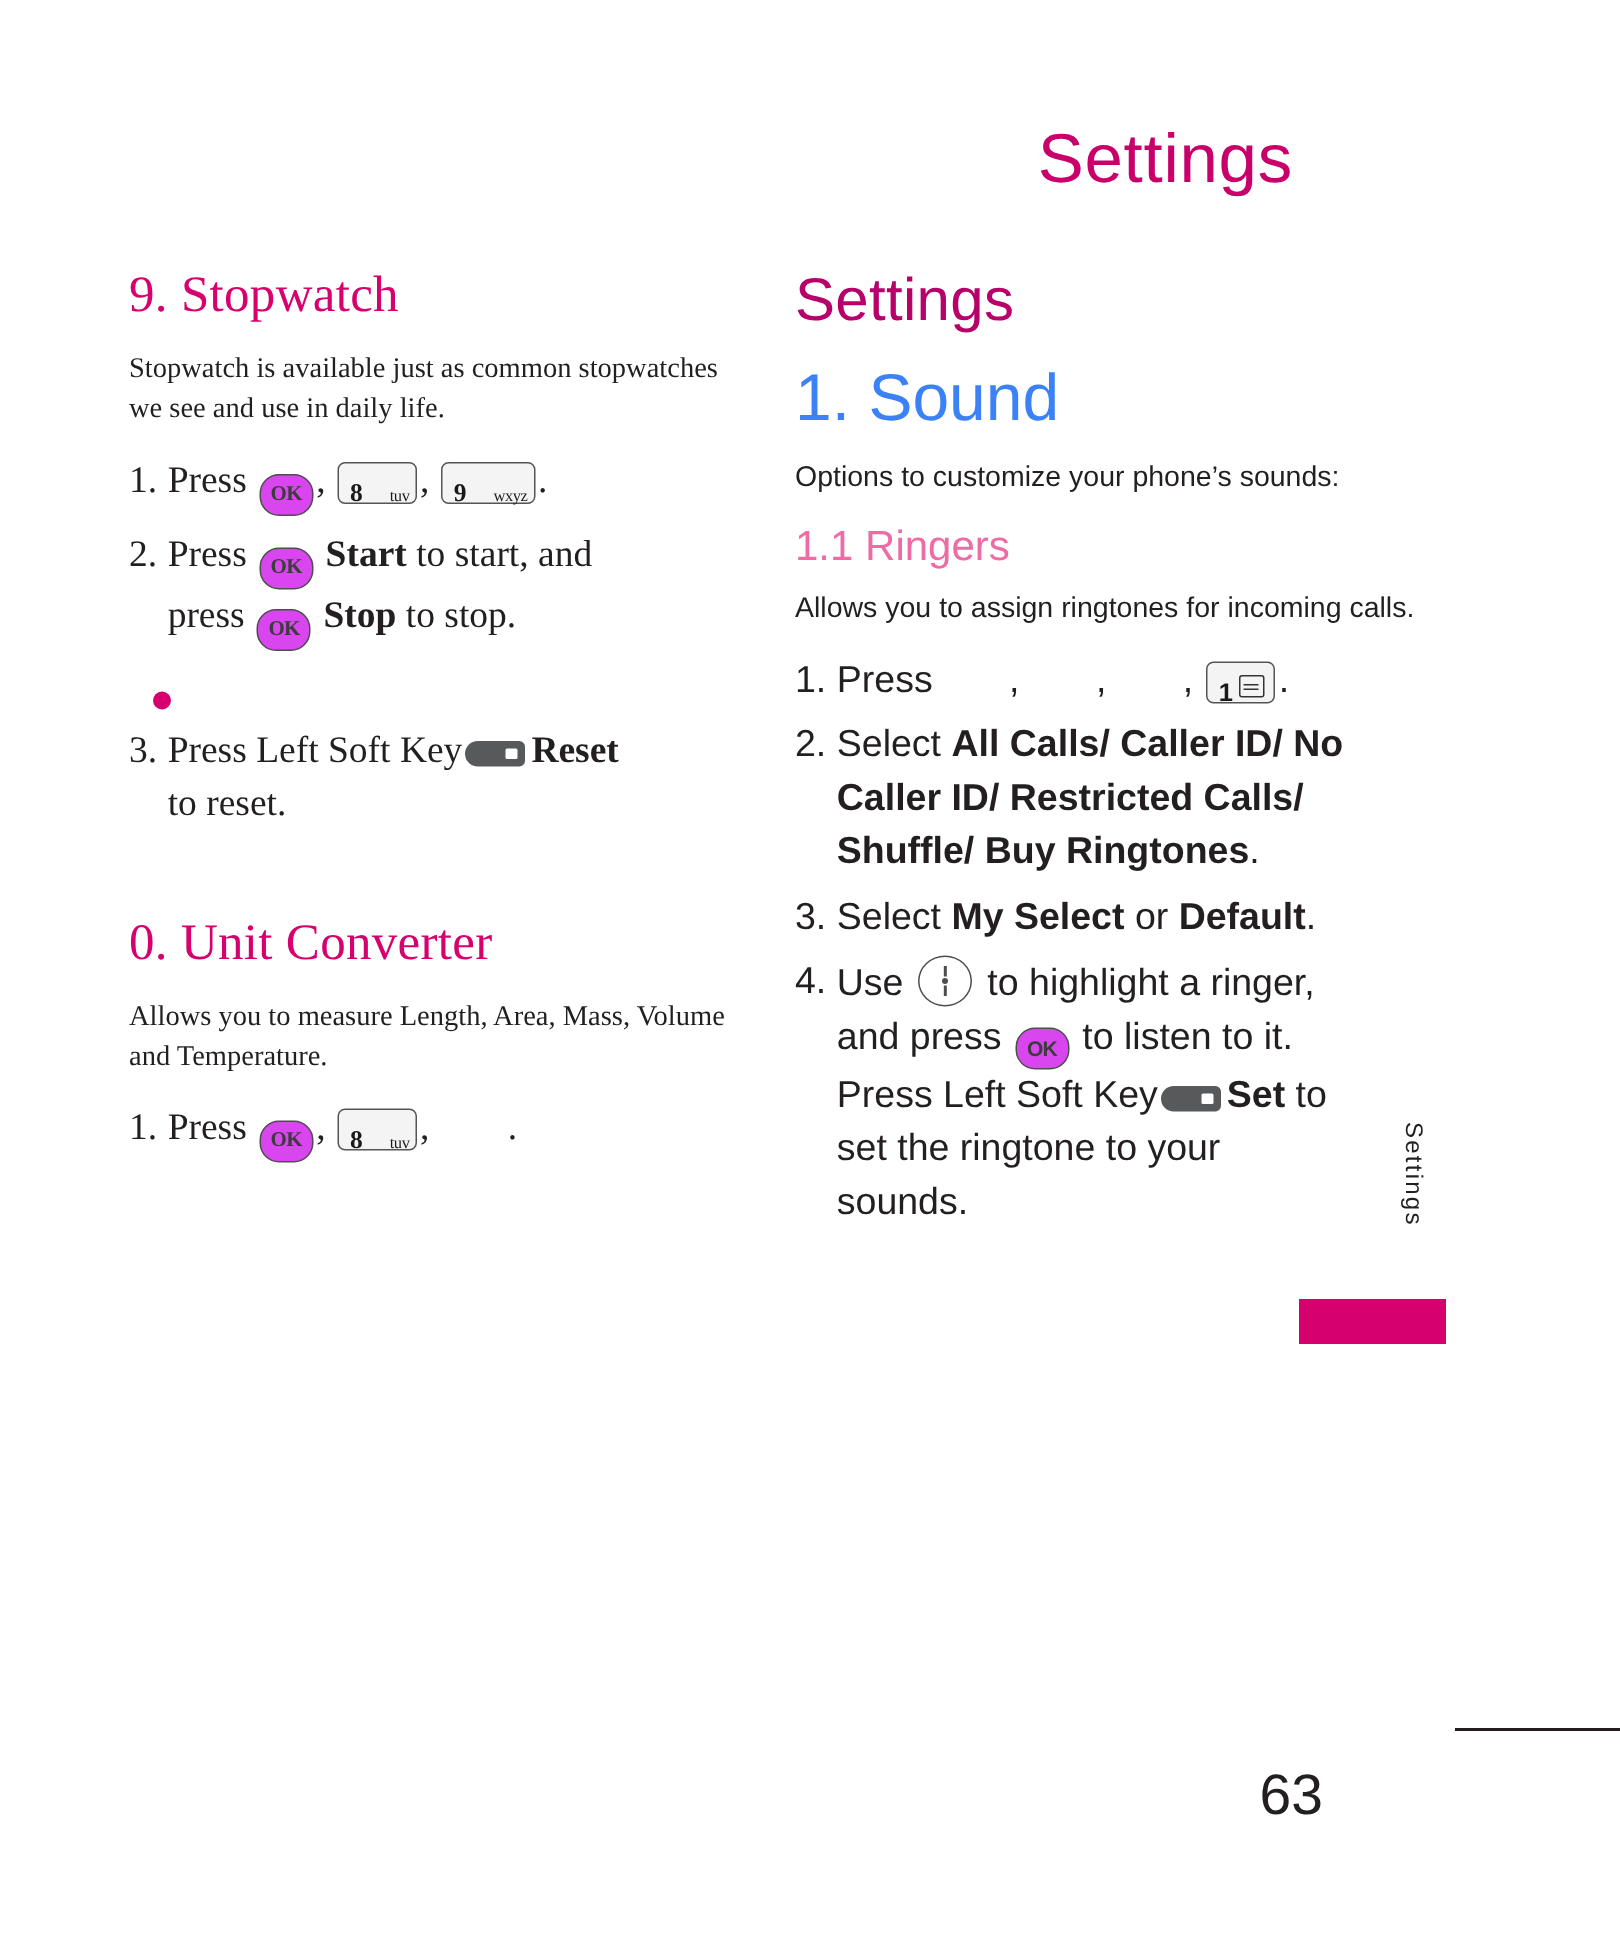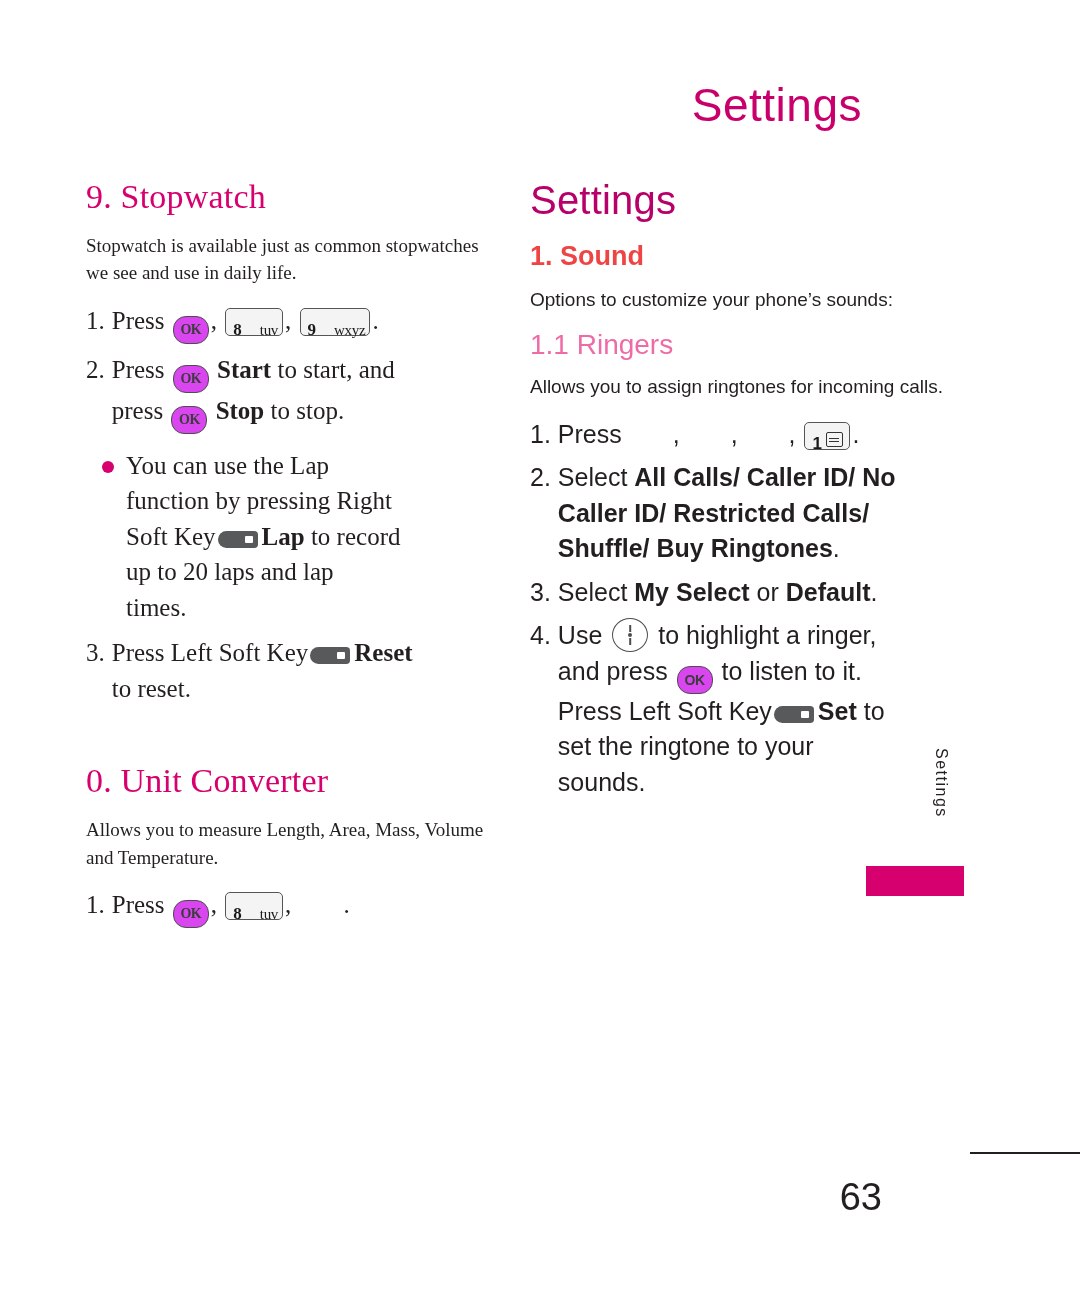--- a/index.html
+++ b/index.html
@@ -54,23 +54,23 @@
     font-weight: 400;
     margin: 0 0 16px 0;
     letter-spacing: 0.2px;
   }
   h1.sec-title.big {
     font-size: 40px;
     color: #b7006a;
     margin-bottom: 18px;
   }
   h2.sub-title {
-    font-size: 27px;
-    color: #ef4444;
-    font-weight: 700;
+    font-size: 44px;
+    color: #3b82f6;
+    font-weight: 400;
     margin: 6px 0 14px 0;
   }
   h3.subsub-title {
     font-size: 28px;
     color: #ef6ba6;
     font-weight: 400;
     margin: 14px 0 12px 0;
   }
 
   p.body-text {
@@ -147,21 +147,21 @@
     white-space: nowrap;
   }
   .key-num .d {
     font-size: 17px;
     font-weight: bold;
     line-height: 28px;
     color: #1a1a1a;
     padding-left: 3px;
   }
   .key-num .l {
-    font-size: 15px;
+    font-size: 11px;
     line-height: 28px;
     color: #1a1a1a;
     margin-left: 3px;
     letter-spacing: -0.3px;
     padding-left: 15px;
   }
   .key-num .box {
     display: inline-block;
     vertical-align: 2px;
     width: 15px;
@@ -313,28 +313,20 @@
         <span>to start, and</span><br>
         <span>press</span>
         <span class="key-ok">OK</span>
         <span class="bold">Stop</span>
         <span>to stop.</span>
       </span>
     </div>
 
     <div class="bullet-item">
       <span class="bullet-dot"></span>
-      <span class="txt">
-        <span>You can use the Lap</span><br>
-        <span>function by pressing Right</span><br>
-        <span>Soft Key</span><span class="key-soft"></span><span class="bold">Lap</span>
-        <span>to record</span><br>
-        <span>up to 20 laps and lap</span><br>
-        <span>times.</span>
-      </span>
     </div>
 
     <div class="step">
       <span class="num">3.</span>
       <span class="txt">
         <span>Press Left Soft Key</span><span class="key-soft"></span><span class="bold">Reset</span><br>
         <span>to reset.</span>
       </span>
     </div>
 

